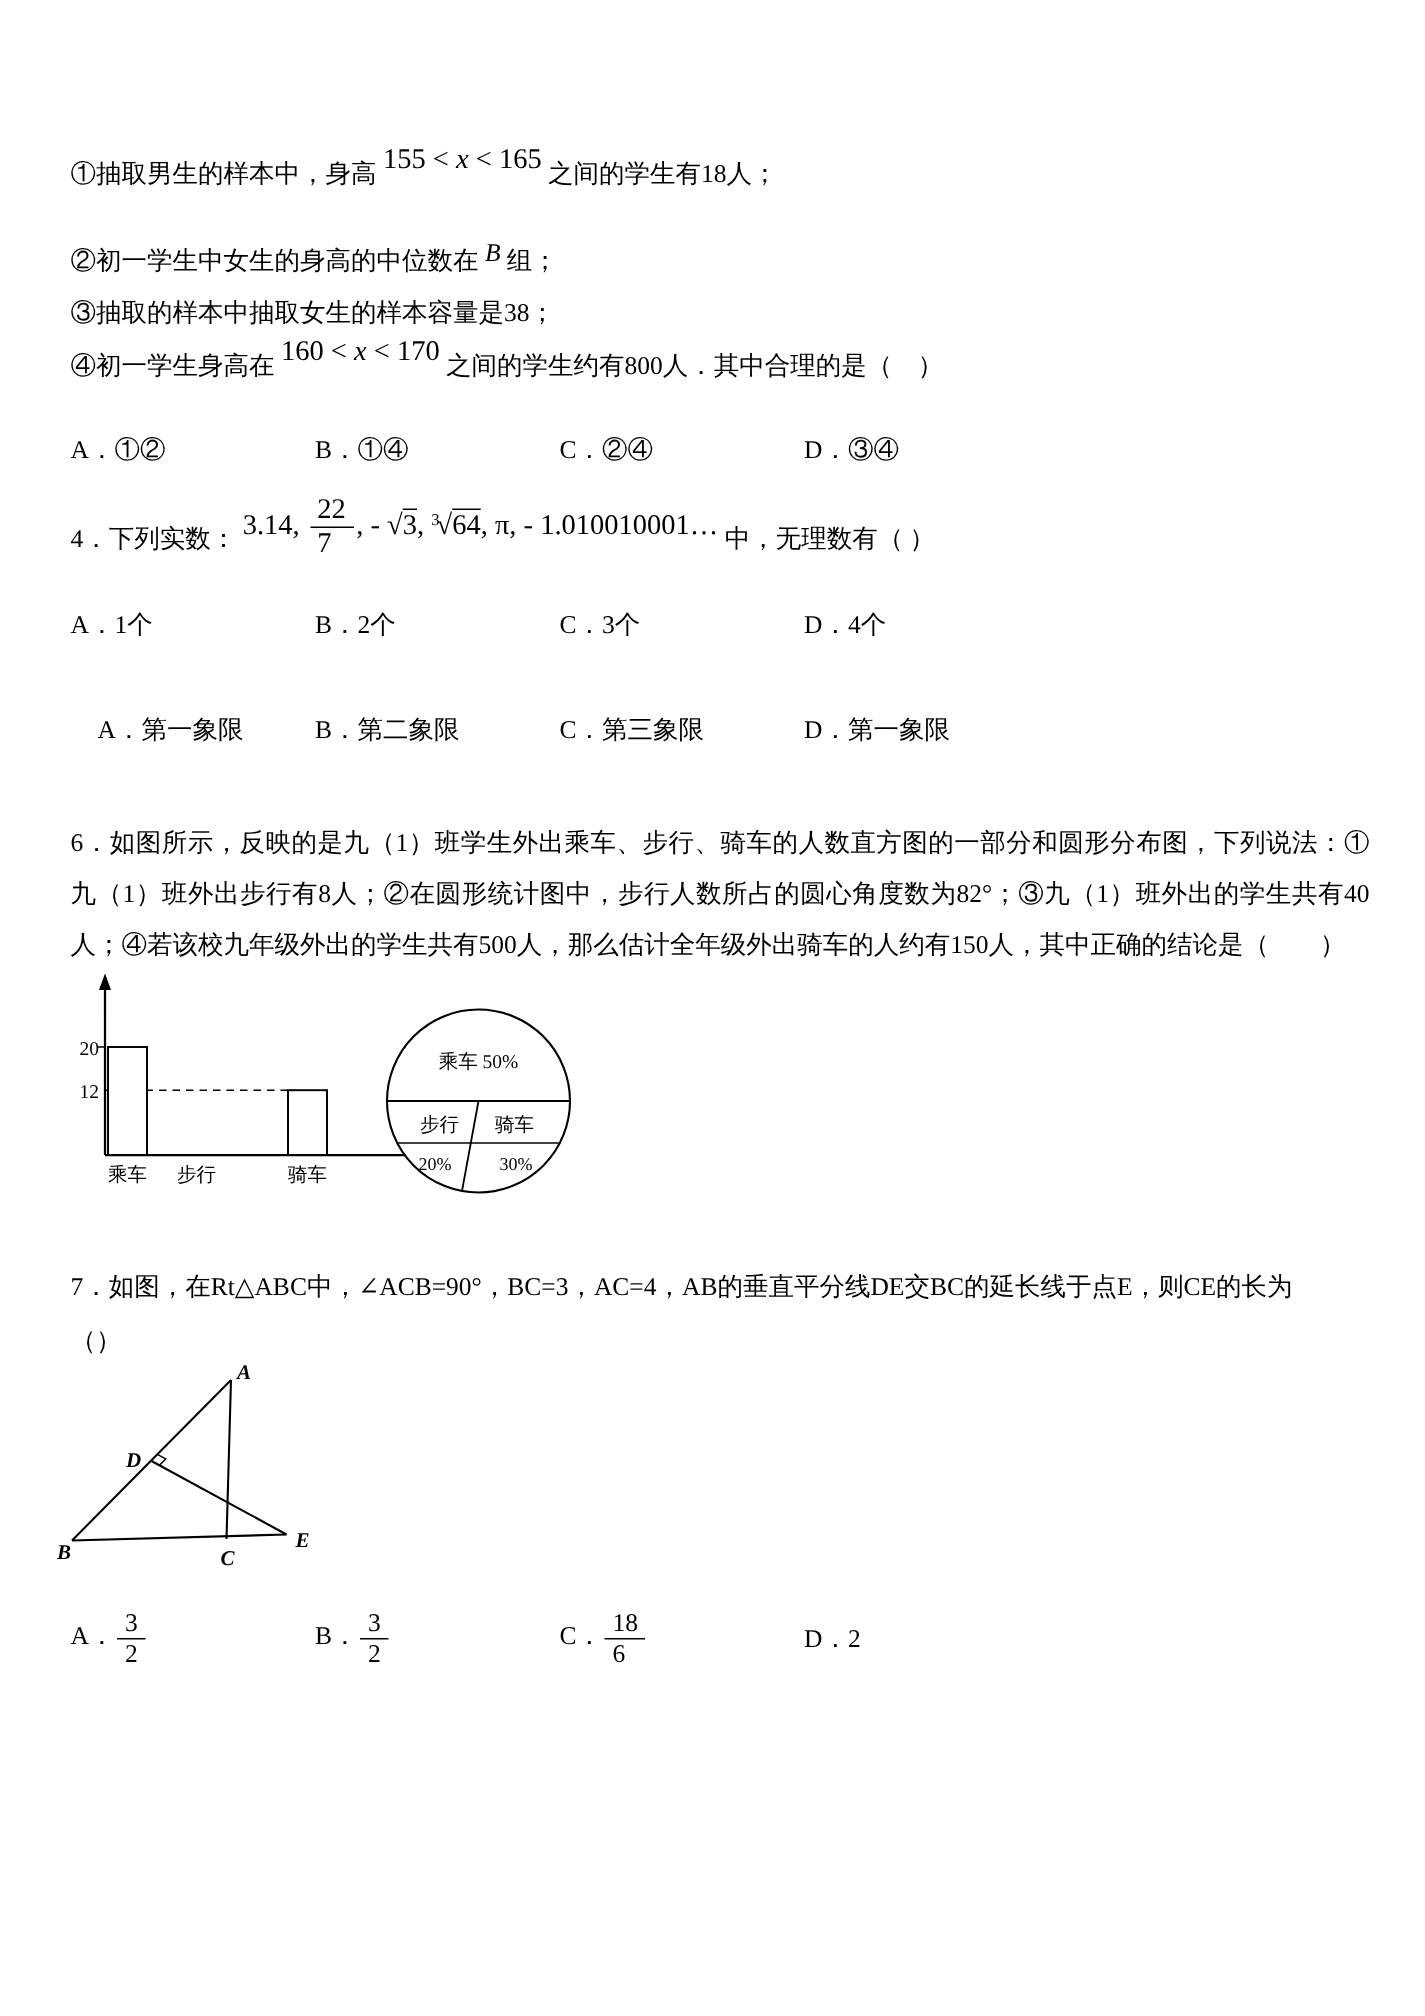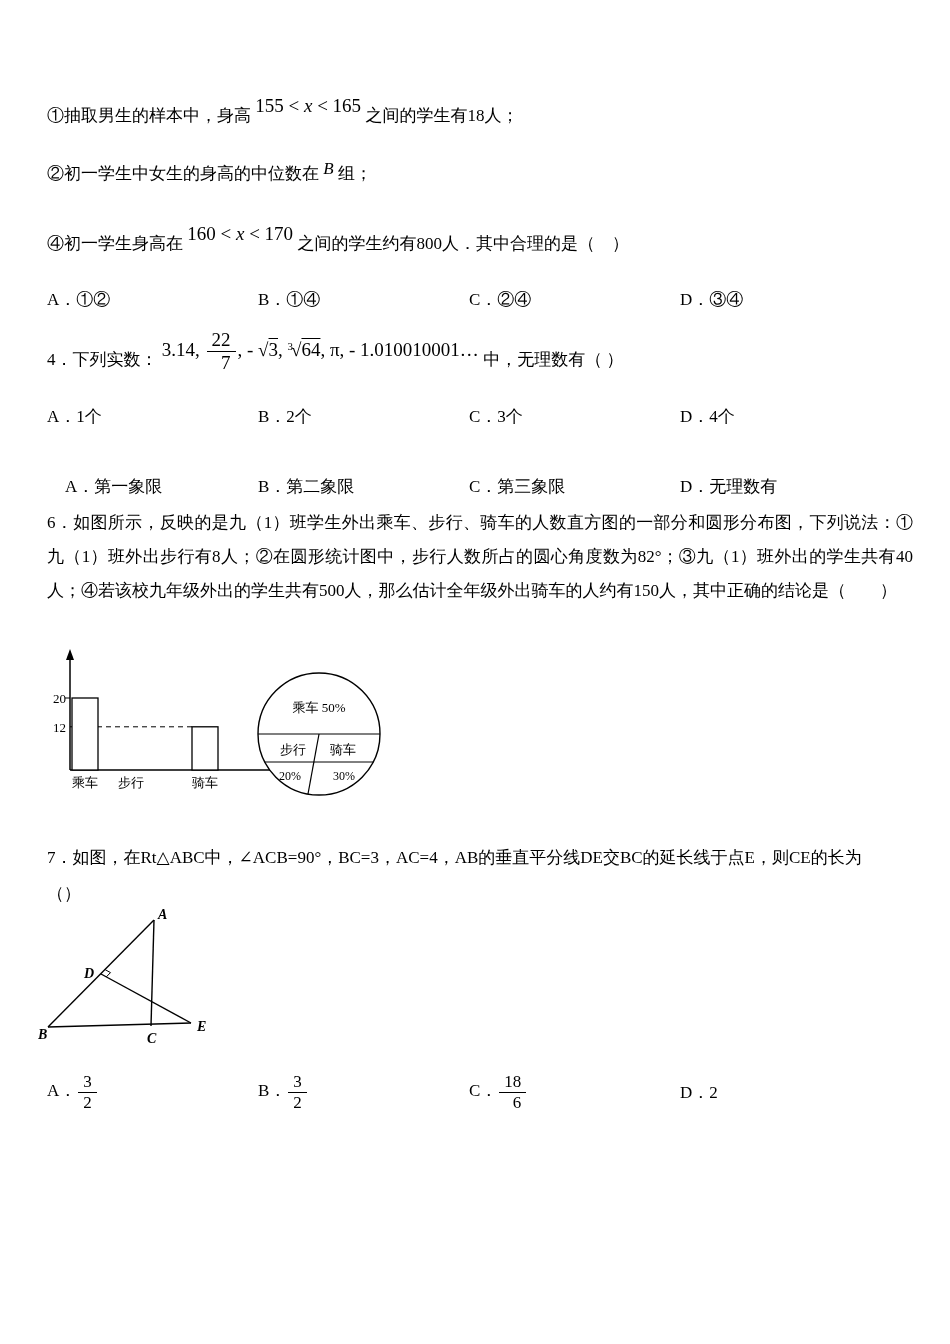--- a/index.html
+++ b/index.html
@@ -9,26 +9,26 @@
     background:#ffffff;color:#000;
     font-family:"Liberation Serif","DejaVu Serif",serif;
     font-size:17px;
     overflow:hidden;
   }
   .abs{position:absolute;left:47px;}
   .line{white-space:nowrap;}
   .raised{position:relative;top:-9px;font-size:19px;font-family:"Liberation Serif","DejaVu Serif",serif;}
   .raised-sm{position:relative;top:-5px;font-size:17px;}
   .mvar{font-style:italic;}
-  .opts-row{position:absolute;left:47px;display:flex;align-items:center;gap:48px;}
+  .opts-row{position:absolute;left:47px;display:flex;align-items:center;}
   .opts-row .opt{width:163px;flex:0 0 auto;}
   .opts-row .opt:last-child{width:auto;}
   .opts-row.indent .opt:first-child{padding-left:18px;width:145px;}
-  .para{position:absolute;left:47px;width:866px;line-height:34px;text-align:justify;}
-  .frac{display:inline-block;vertical-align:middle;text-align:right;line-height:1.15;margin:0 2px;}
+  .para{position:absolute;left:47px;width:866px;line-height:34px;text-align:justify;margin-top:39px;}
+  .frac{display:inline-block;vertical-align:middle;text-align:left;line-height:1.15;margin:0 2px;}
   .frac .fnum{display:block;padding:0 5px;border-bottom:1px solid #000;}
   .frac .fden{display:block;padding:0 5px;}
   .sqrt{white-space:nowrap;}
   .sqrt .arg{text-decoration:overline;}
   .sqrt .idx{font-size:11px;vertical-align:6px;margin-right:-2px;}
   svg text{font-family:"Liberation Serif","DejaVu Serif",serif;fill:#000;}
   .figlabel{font-weight:bold;font-style:italic;}
 </style>
 </head>
 <body>
@@ -40,20 +40,23 @@
     <span class="raised"><span>155 &lt; </span><span class="mvar">x</span><span> &lt; 165</span></span>
     <span>之间的学生有18人；</span>
   </div>
 
   <div class="abs line" style="top:162px">
     <span>②初一学生中女生的身高的中位数在</span>
     <span class="raised-sm mvar">B</span>
     <span>组；</span>
   </div>
 
+  <div class="abs line" style="top:197px">
+    <span>③抽取的样本中抽取女生的样本容量是38；</span>
+  </div>
 
   <div class="abs line" style="top:232px">
     <span>④初一学生身高在</span>
     <span class="raised"><span>160 &lt; </span><span class="mvar">x</span><span> &lt; 170</span></span>
     <span>之间的学生约有800人．其中合理的是（　）</span>
   </div>
 
   <div class="opts-row" style="top:288px">
     <span class="opt">A．①②</span>
     <span class="opt">B．①④</span>
@@ -71,21 +74,21 @@
     <span class="opt">A．1个</span>
     <span class="opt">B．2个</span>
     <span class="opt">C．3个</span>
     <span class="opt">D．4个</span>
   </div>
 
   <div class="opts-row indent" style="top:475px">
     <span class="opt">A．第一象限</span>
     <span class="opt">B．第二象限</span>
     <span class="opt">C．第三象限</span>
-    <span class="opt">D．无理数有</span>
+    <span class="opt">D．第一象限</span>
   </div>
 
   <div class="para" style="top:506px">
     <span>6．如图所示，反映的是九（1）班学生外出乘车、步行、骑车的人数直方图的一部分和圆形分布图，下列说法：①九（1）班外出步行有8人；②在圆形统计图中，步行人数所占的圆心角度数为82°；③九（1）班外出的学生共有40人；④若该校九年级外出的学生共有500人，那么估计全年级外出骑车的人约有150人，其中正确的结论是（　　）</span>
   </div>
 
   <div style="position:absolute;left:52px;top:648px">
     <svg width="235" height="152" viewBox="0 0 235 152">
 
       <line x1="18" y1="122" x2="18" y2="8" stroke="#000" stroke-width="1.5"></line>

